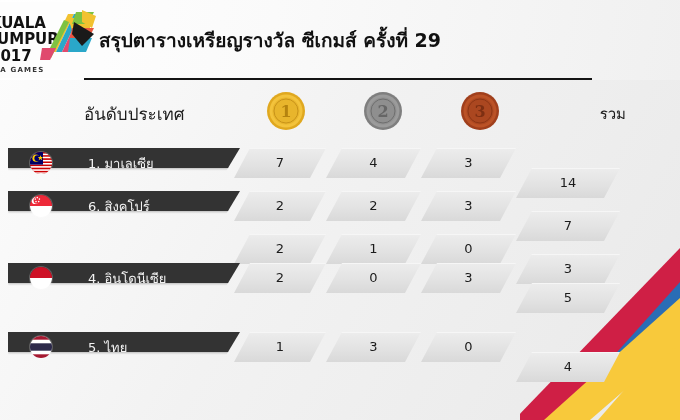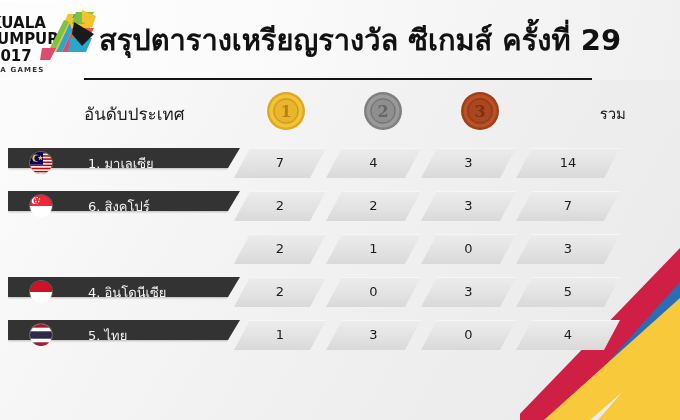--- a/index.html
+++ b/index.html
@@ -48,21 +48,21 @@
     left: -6px; top: 2px;
     width: 108px; height: 76px;
     overflow: hidden;
   }
   #logo svg { display: block; }
 
   #title {
     position: absolute;
     left: 99px;
     top: 15px;
-    font-size: 29px;
+    font-size: 19px;
     line-height: 50px;
     font-weight: 700;
     color: #111111;
     letter-spacing: 0px;
     white-space: nowrap;
   }
 
   
   #colhead {
     position: absolute;
@@ -139,21 +139,21 @@
     position: absolute;
     left: 0; right: 0;
     top: 6px;
     text-align: center;
     font-size: 13px;
     color: #1b1b1b;
   }
   .c0 { left: 234px; width: 92px;  clip-path: polygon(16px 0, 92px 0, 76px 30px, 0 30px); }
   .c1 { left: 326px; width: 95px;  clip-path: polygon(16px 0, 95px 0, 79px 30px, 0 30px); }
   .c2 { left: 421px; width: 95px;  clip-path: polygon(16px 0, 95px 0, 79px 30px, 0 30px); }
-  .c3 { left: 516px; width: 104px; clip-path: polygon(16px 0, 104px 0, 88px 30px, 0 30px); }
+  .c3 { left: 516px; width: 104px; clip-path: polygon(16px 0, 104px 0, 88px 30px, 0 30px); margin-top: 20px; }
   .c0 span, .c1 span, .c2 span { }
 </style>
 </head>
 <body>
 
 <div id="screen">
 
   <div class="chev" style="left:520px; top:238px; width:160px; height:182px;">
     <svg width="160" height="182" viewBox="0 0 160 182">
       <polygon points="78,182 160,88 160,182" fill="#f8c93b"></polygon>
@@ -319,21 +319,21 @@
         <span>1</span>
       </div>
     <div class="cell c2">
         <span>0</span>
       </div>
     <div class="cell c3">
         <span>3</span>
       </div>
   </div>
 
-  <div class="row" style="top:277px;">
+  <div class="row" style="top:263px;">
     <div class="name-band">
       <div class="flag">
         <svg width="22" height="22" viewBox="0 0 22 22">
           <rect width="22" height="11" fill="#ce1126"></rect>
           <rect y="11" width="22" height="11" fill="#ffffff"></rect>
         </svg>
       </div>
       <div class="cname">4. อินโดนีเซีย</div>
     </div>
     <div class="cell c0">
@@ -343,21 +343,21 @@
         <span>0</span>
       </div>
     <div class="cell c2">
         <span>3</span>
       </div>
     <div class="cell c3">
         <span>5</span>
       </div>
   </div>
 
-  <div class="row" style="top:320px;">
+  <div class="row" style="top:332px;">
     <div class="name-band">
       <div class="flag">
         <svg width="22" height="22" viewBox="0 0 22 22">
           <rect width="22" height="22" fill="#ffffff"></rect>
           <rect width="22" height="3.7" fill="#a51931"></rect>
           <rect y="18.3" width="22" height="3.7" fill="#a51931"></rect>
           <rect y="7.3" width="22" height="7.4" fill="#2d2a4a"></rect>
         </svg>
       </div>
       <div class="cname">5. ไทย</div>

